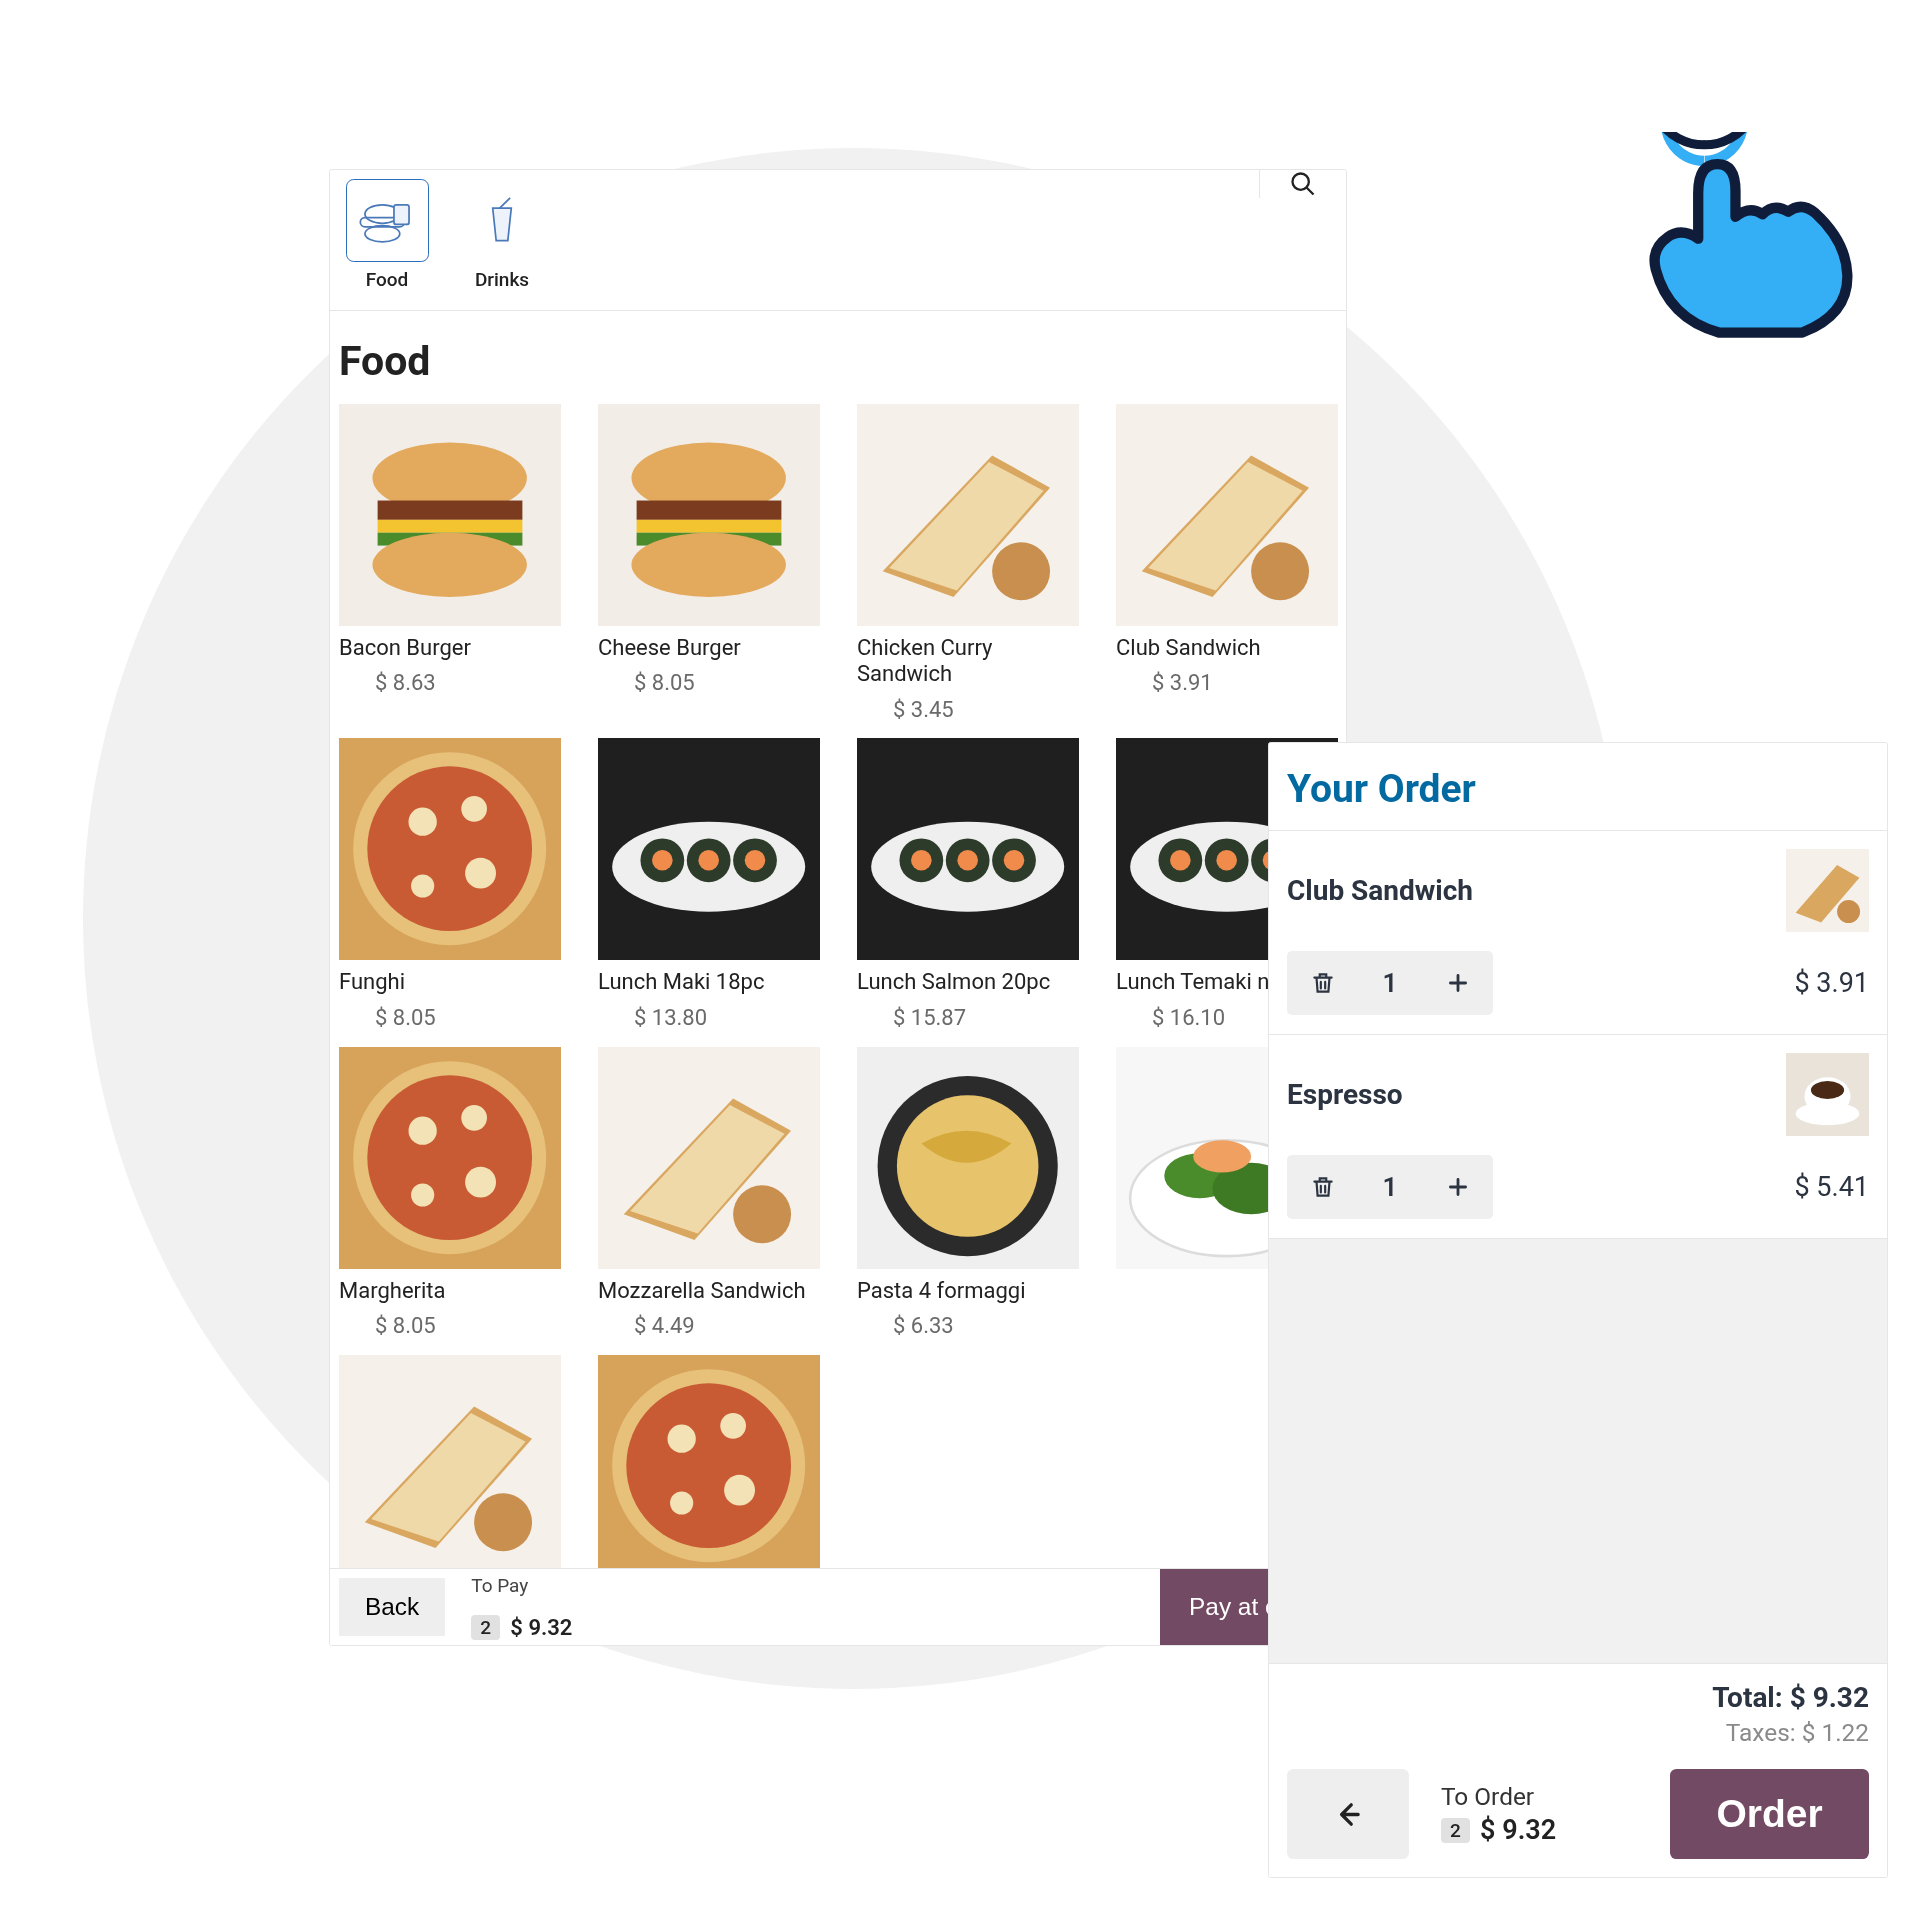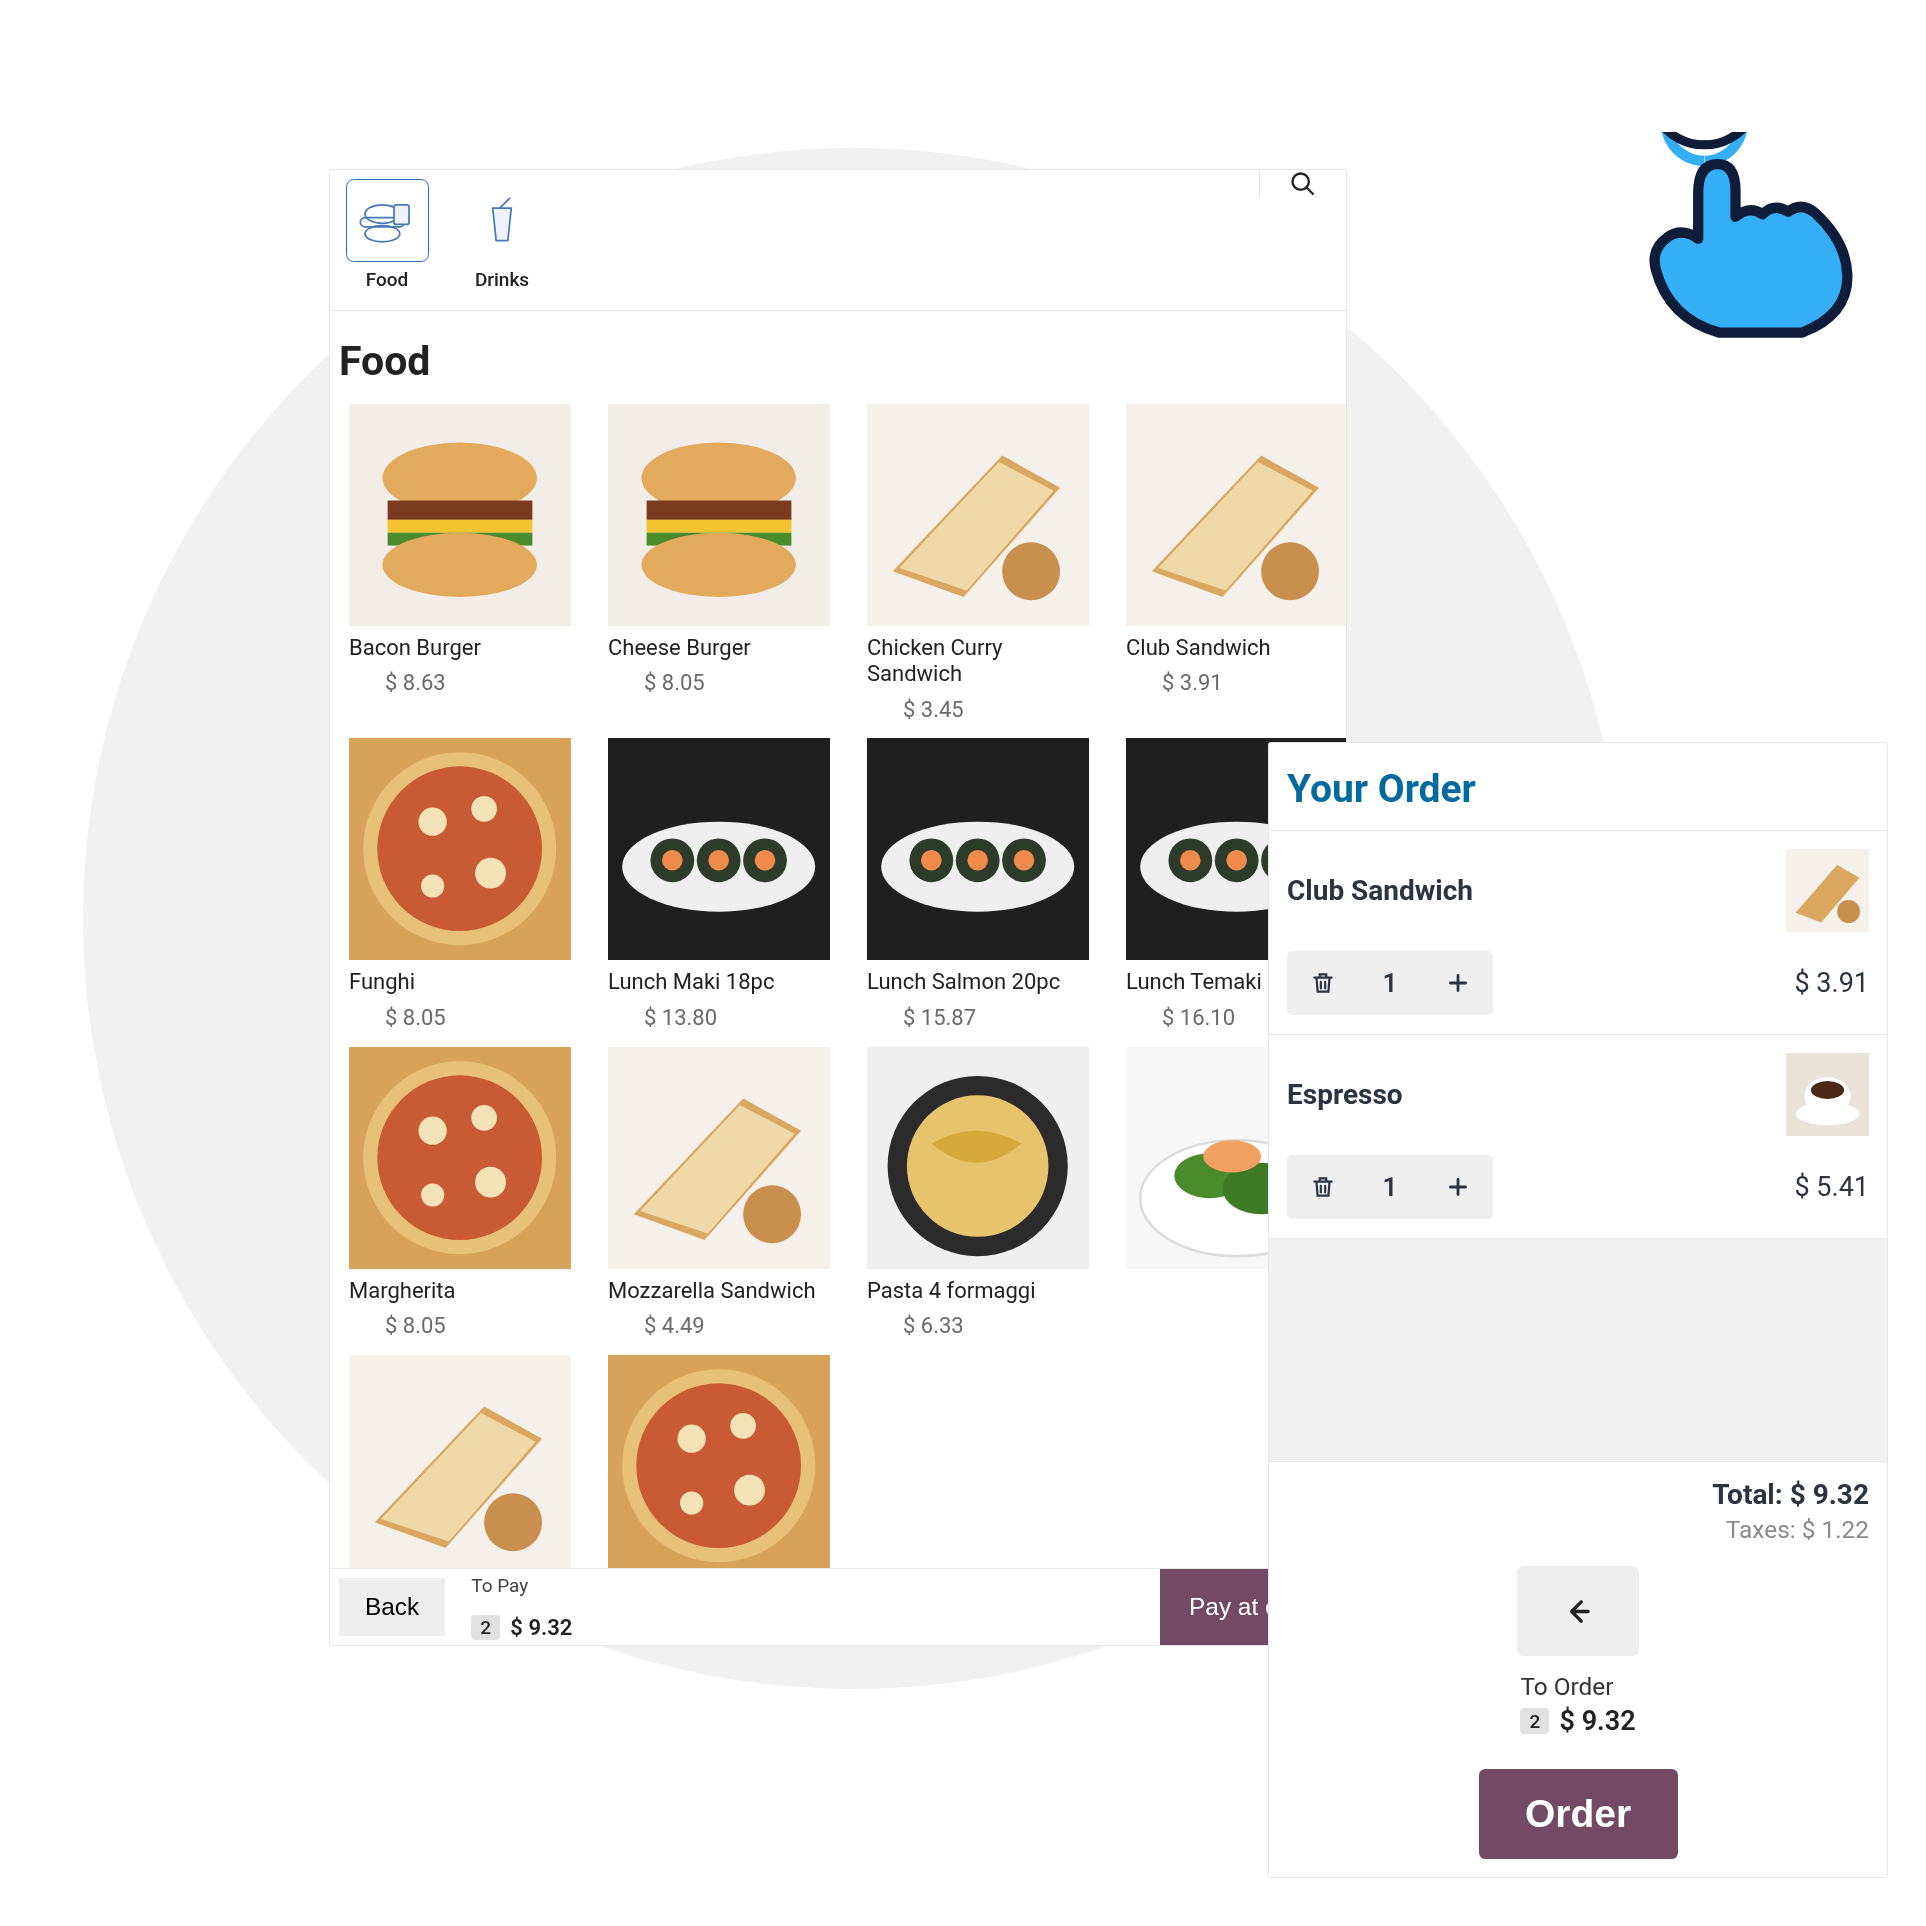--- a/index.html
+++ b/index.html
@@ -68,21 +68,21 @@
     font-size: 41px;
     font-weight: 700;
     padding: 26px 9px 19px 9px;
   }
 
   .products {
     display: grid;
     grid-template-columns: repeat(4, 222px);
     column-gap: 37px;
     row-gap: 16.7px;
-    padding: 0 19px;
+    padding: 0 9px;
   }
   .product { cursor: pointer; }
   .product .thumb {
     width: 222px; height: 222px;
     background: #dcdcdc;
     border-radius: 1.3px;
     display: flex; align-items: center; justify-content: center;
   }
   .product .pname { font-size: 22px; margin-top: 9px; line-height: 1.2; }
   .product .pprice { font-size: 22px; color: #6a6a6a; margin-top: 9px; margin-left: 36px; }
@@ -178,24 +178,23 @@
   .totals {
     padding: 16.7px 18px 9px 18px;
     text-align: right;
     background: #fff;
     border-top: 0.6px solid #e6e6e6;
   }
   .totals .tot { font-size: 28px; font-weight: 700; color: #2c3441; }
   .totals .tax { font-size: 24.4px; color: #8a8a8a; margin-top: 3.9px; }
 
   .order-footer {
-    display: flex; align-items: center; gap: 16px;
+    display: flex; align-items: center; gap: 32px;
     padding: 13px 18px 18px 18px;
     background: #fff;
-    flex-direction: column;
   }
   .btn-backarrow {
     width: 122px; height: 90px;
     background: #eee; border: none; border-radius: 6.4px;
     display: flex; align-items: center; justify-content: center;
     cursor: pointer;
   }
   .toorder { display: flex; flex-direction: column; gap: 3.9px; }
   .toorder .lbl { font-size: 24.4px; color: #333; }
   .toorder .row { display: flex; align-items: center; gap: 10.3px; }

